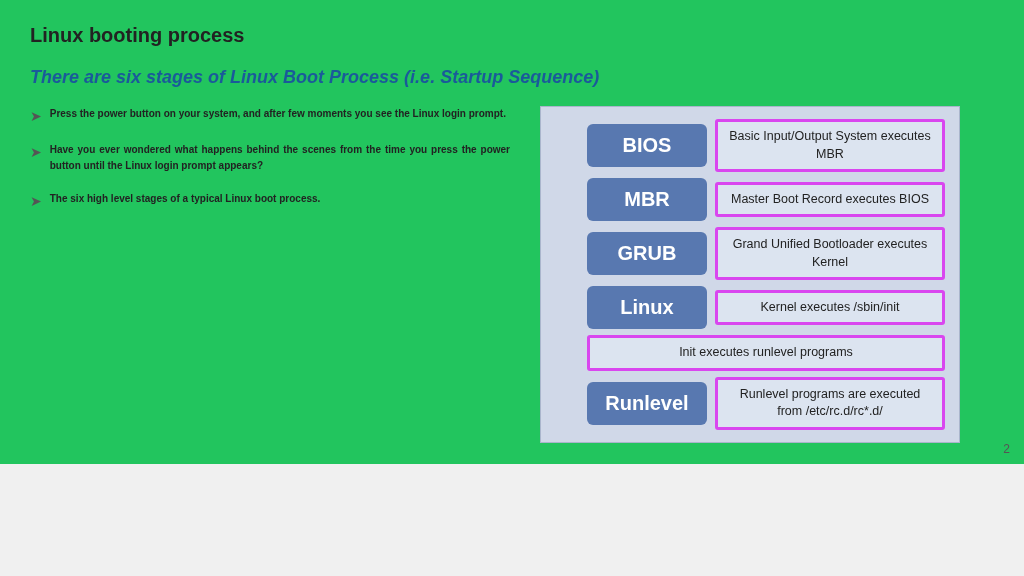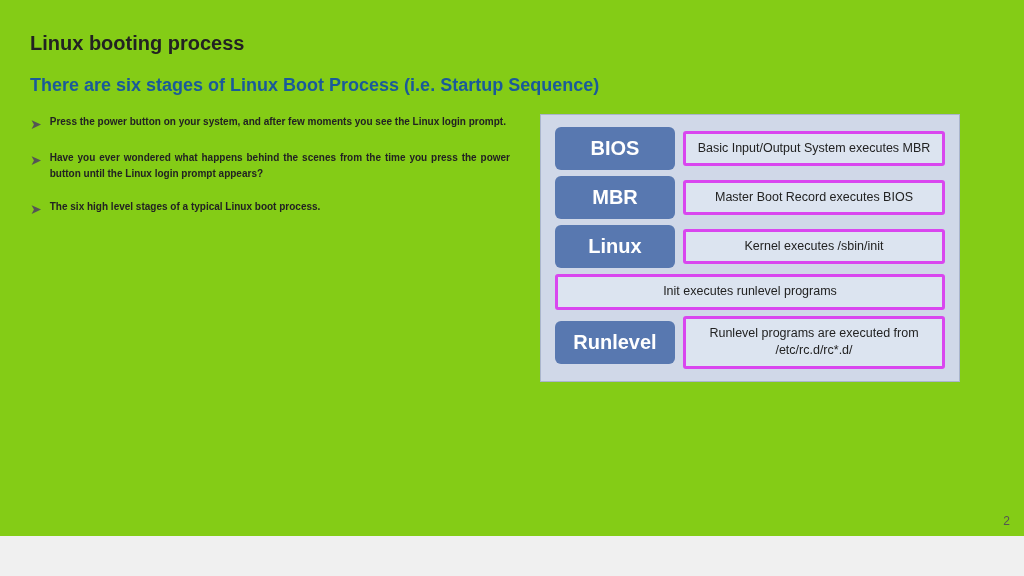--- a/index.html
+++ b/index.html
@@ -8,39 +8,40 @@
       width: 1024px;
       height: 576px;
       background: #f0f0f0;
       font-family: Arial, sans-serif;
       overflow: hidden;
       position: relative;
     }
 
     .slide {
       width: 1024px;
-      height: 536px;
-      background: #84cc16;
+      height: 464px;
+      background: #22c55e;
       position: relative;
-      padding: 32px 30px;
+      padding: 24px 30px;
     }
 
     .slide-title {
       font-size: 20px;
       font-weight: bold;
       color: #222;
       margin-bottom: 16px;
       padding-bottom: 4px;
     }
 
     .section-heading {
       font-size: 18px;
       font-weight: bold;
       color: #1a5a9a;
       margin-bottom: 18px;
+      font-style: italic;
     }
 
     .content-area {
       display: flex;
       flex-direction: row;
       gap: 20px;
       align-items: flex-start;
     }
 
     .left-column {
@@ -78,20 +79,21 @@
       display: flex;
       flex-direction: column;
       gap: 6px;
     }
 
     .stage-row {
       display: flex;
       flex-direction: row;
       align-items: center;
       gap: 8px;
+      margin-left: 32px;
     }
 
     .stage-box {
       flex: 0 0 120px;
       background: #5878b0;
       color: white;
       font-size: 20px;
       font-weight: bold;
       text-align: center;
       padding: 10px 6px;
@@ -149,20 +151,24 @@
 
     <div class="stage-row">
       <div class="stage-box">BIOS</div>
       <div class="stage-desc">Basic Input/Output System executes MBR</div>
     </div>
         <div class="stage-row">
       <div class="stage-box">MBR</div>
       <div class="stage-desc">Master Boot Record executes BIOS</div>
     </div>
         <div class="stage-row">
+      <div class="stage-box">GRUB</div>
+      <div class="stage-desc">Grand Unified Bootloader executes Kernel</div>
+    </div>
+        <div class="stage-row">
       <div class="stage-box">Linux</div>
       <div class="stage-desc">Kernel executes /sbin/init</div>
     </div>
         <div class="stage-row">
       <div class="stage-desc">Init executes runlevel programs</div>
     </div>
         <div class="stage-row">
       <div class="stage-box">Runlevel</div>
       <div class="stage-desc">Runlevel programs are executed from /etc/rc.d/rc*.d/</div>
     </div>

